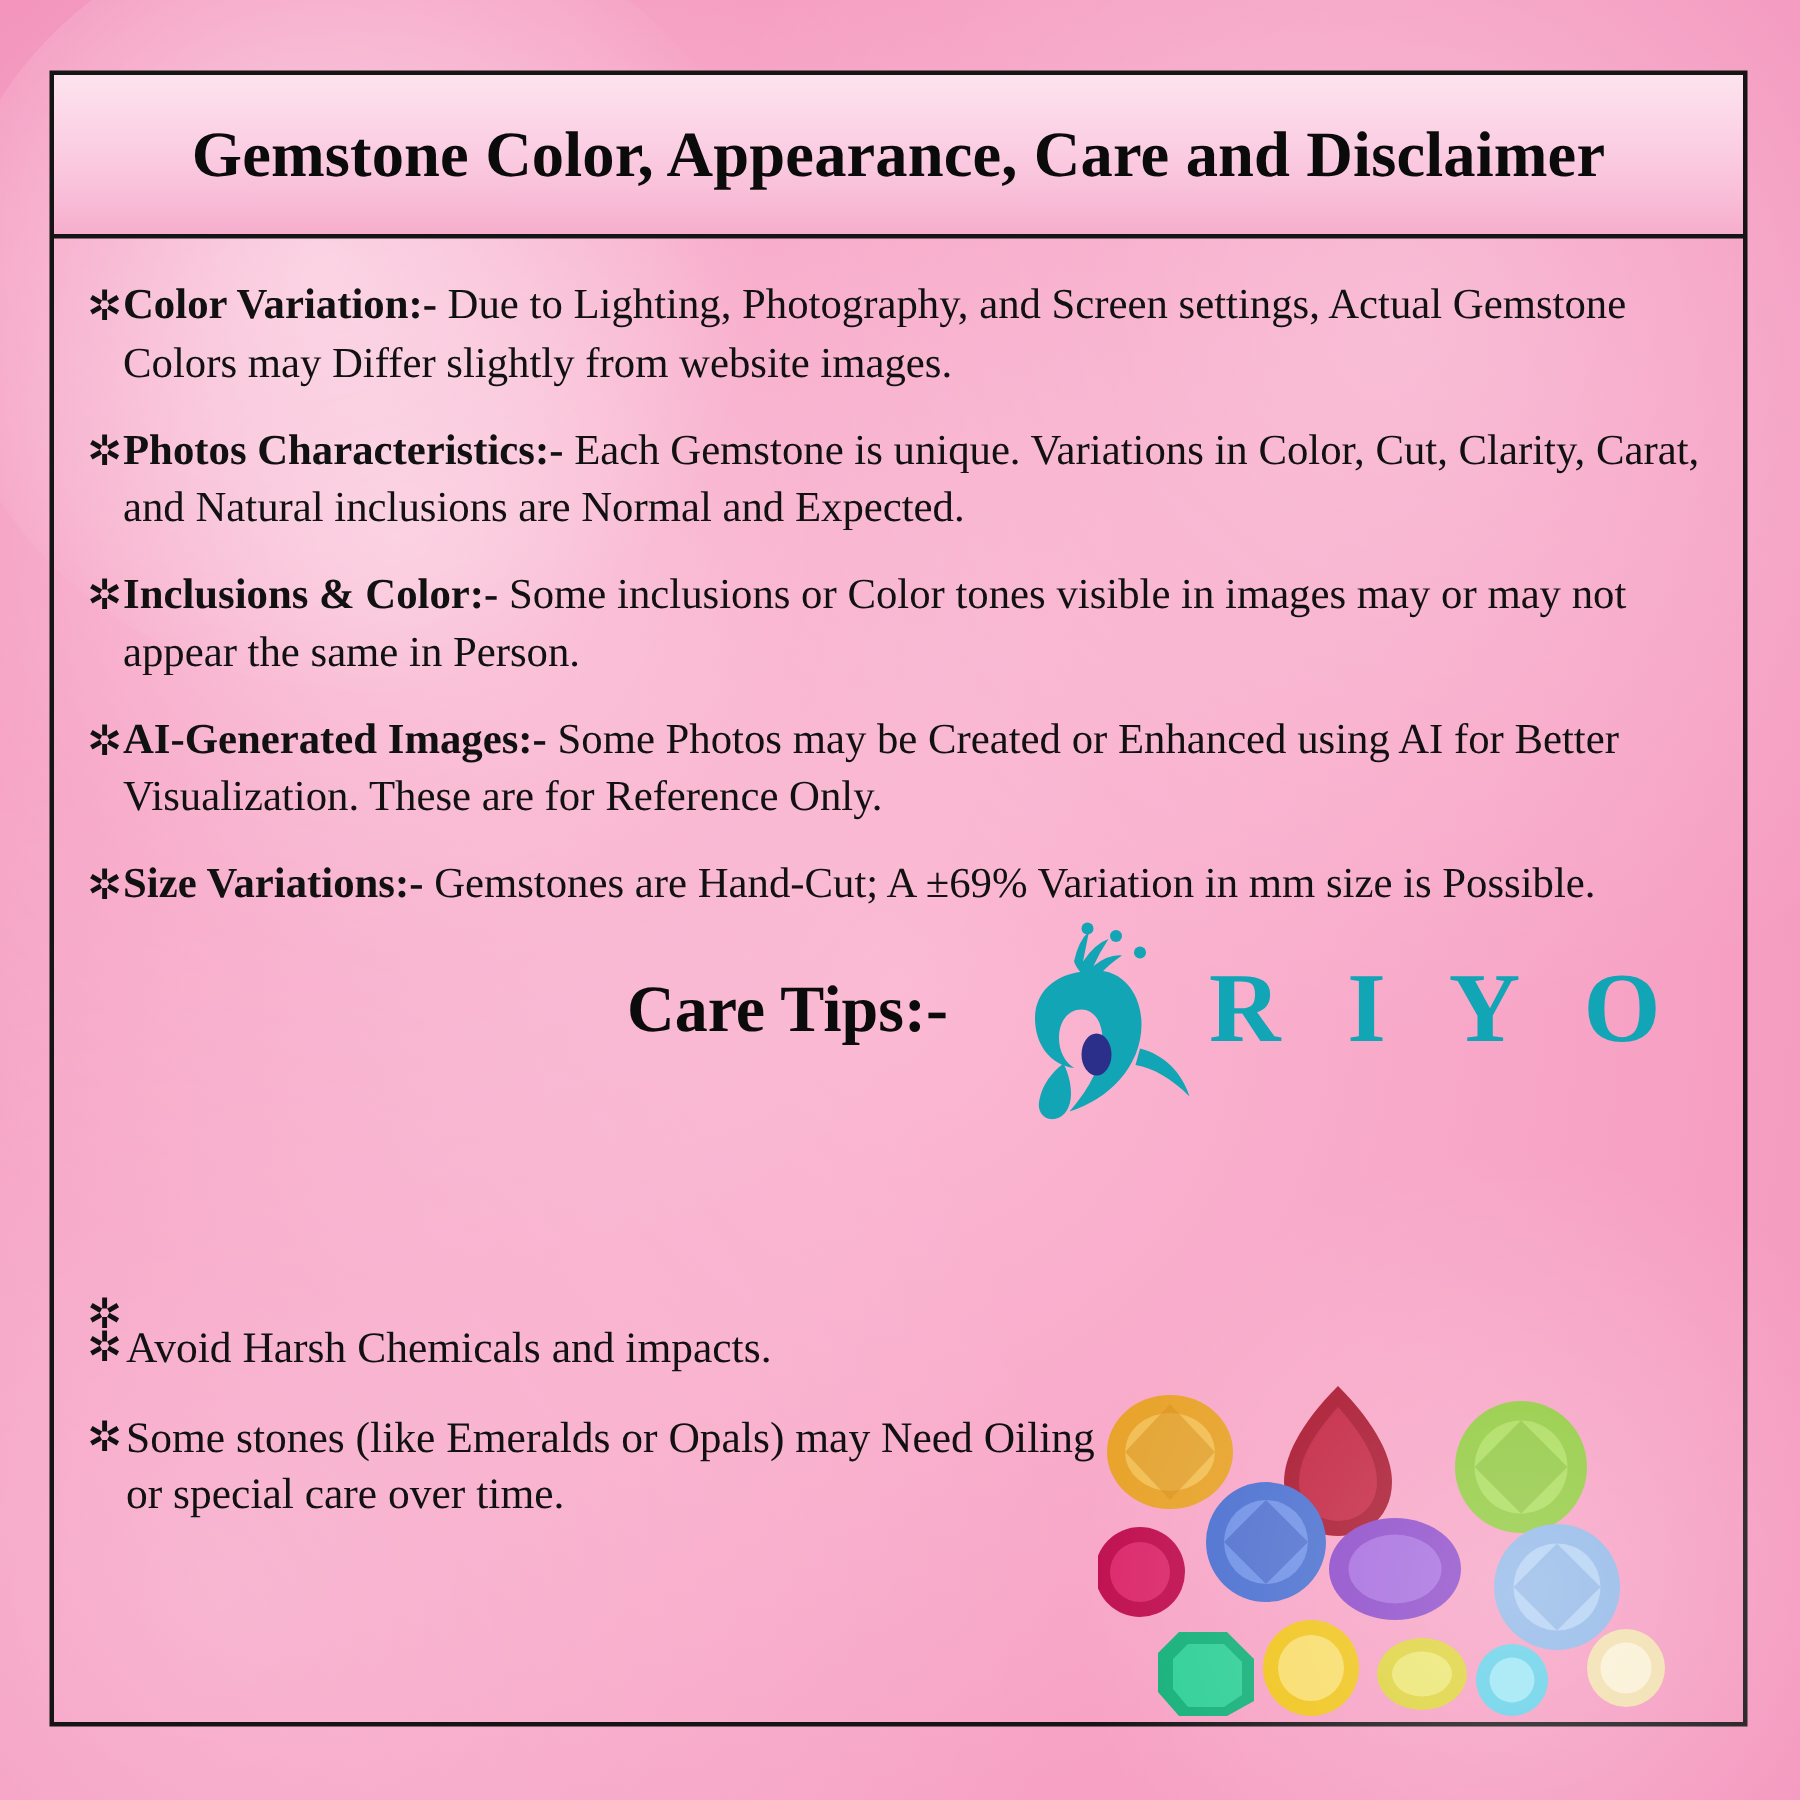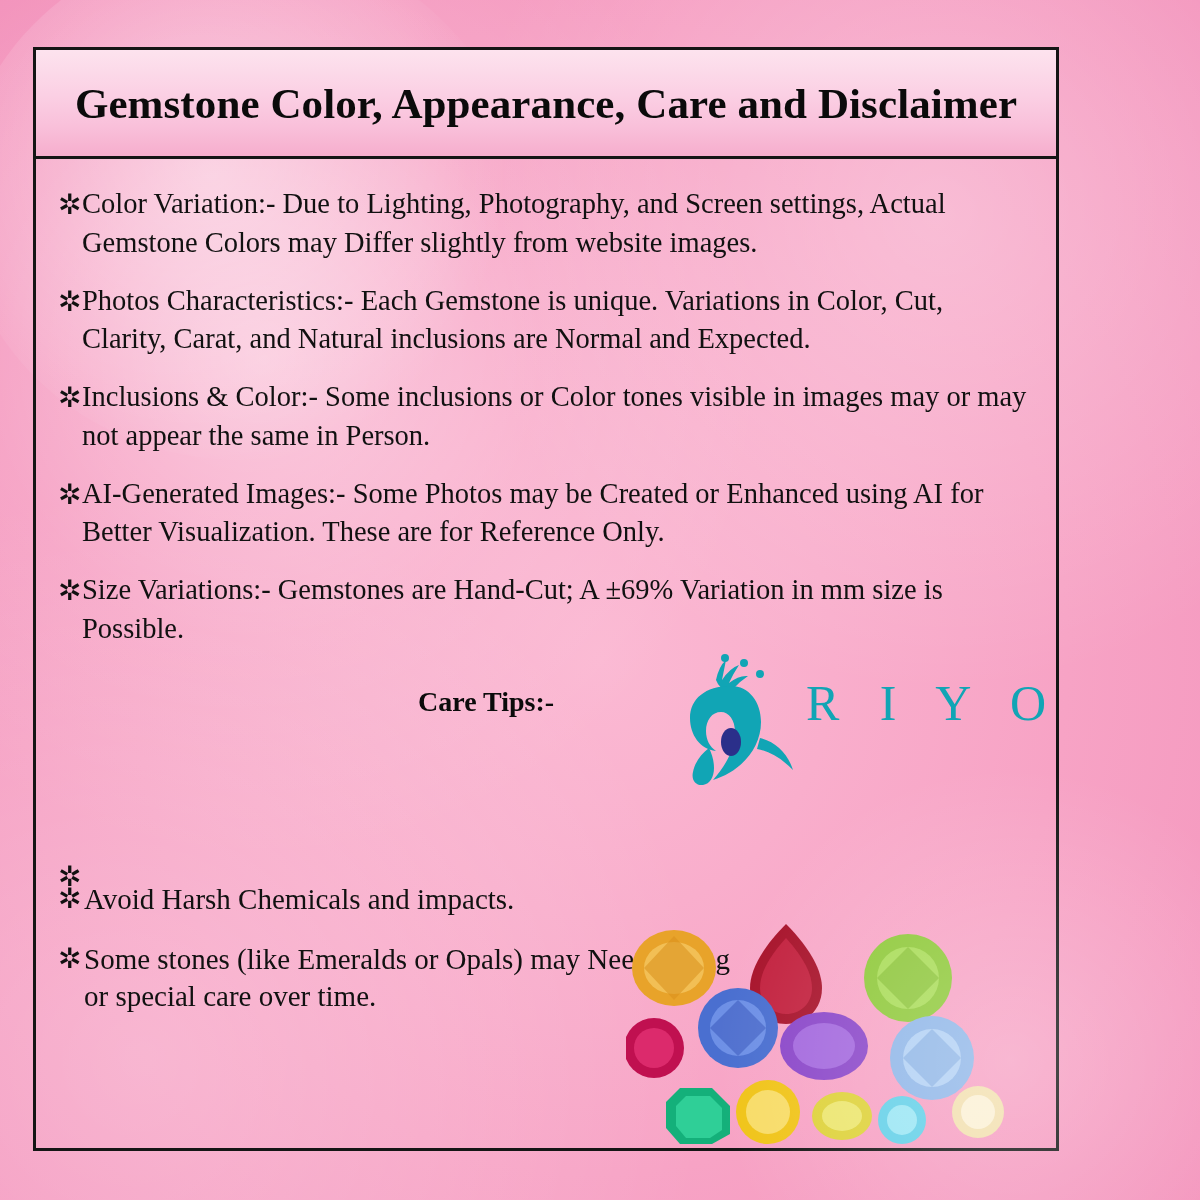--- a/index.html
+++ b/index.html
@@ -44,21 +44,21 @@
     height: 600px;
     border-radius: 50%;
     background: radial-gradient(circle at 50% 50%, rgba(255,255,255,0.25), rgba(255,255,255,0) 68%);
     pointer-events: none;
   }
 
   .card {
     position: absolute;
     left: 33px;
     top: 47px;
-    width: 1026px;
+    width: 1132px;
     height: 1104px;
     border: 3px solid #151515;
     box-sizing: border-box;
     background: transparent;
     overflow: hidden;
   }
 
   .header {
     position: relative;
     height: 106px;
@@ -93,56 +93,57 @@
     padding-left: 24px;
   }
   .item .star {
     position: absolute;
     left: 0;
     top: 1px;
     font-size: 28px;
     color: #111;
   }
   .item b {
-    font-weight: normal;
+    font-weight: bold;
   }
   .item .txt {
     display: inline;
   }
 
   .care-row {
     position: relative;
     height: 92px;
     margin-top: 6px;
   }
   .care-title {
     position: absolute;
     left: 360px;
     top: 18px;
-    font-size: 28px;
+    font-size: 44px;
     font-weight: bold;
     color: #0b0b0b;
   }
 
   
   .logo {
     position: absolute;
     left: 600px;
     top: -16px;
     width: 520px;
     height: 140px;
   }
   .logo .brand {
     position: absolute;
     left: 148px;
     top: 22px;
-    font-size: 50px;
+    font-size: 66px;
     letter-spacing: 14px;
     color: #11a5b5;
     font-family: "Liberation Serif", serif;
+    font-weight: bold;
   }
   .peacock {
     position: absolute;
     left: 18px;
     top: 0px;
   }
 
   .tips {
     position: absolute;
     left: 22px;

